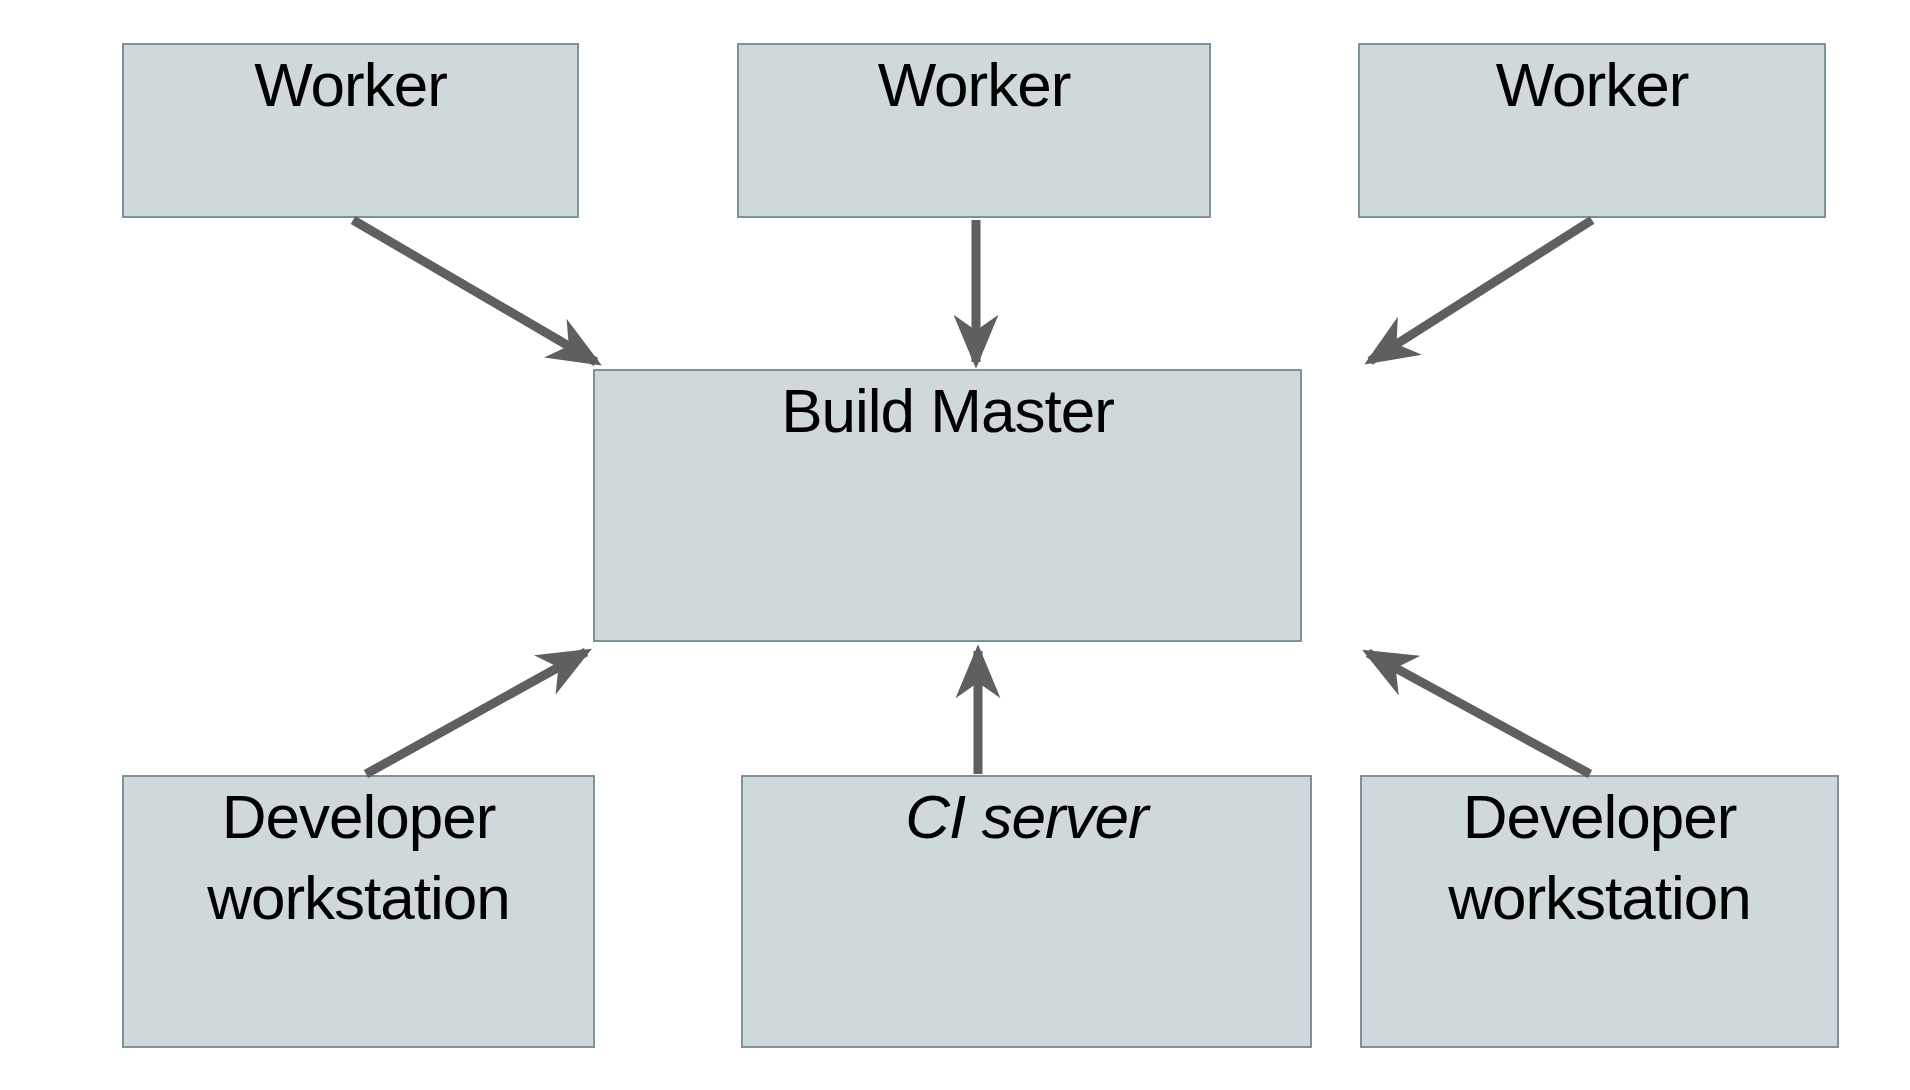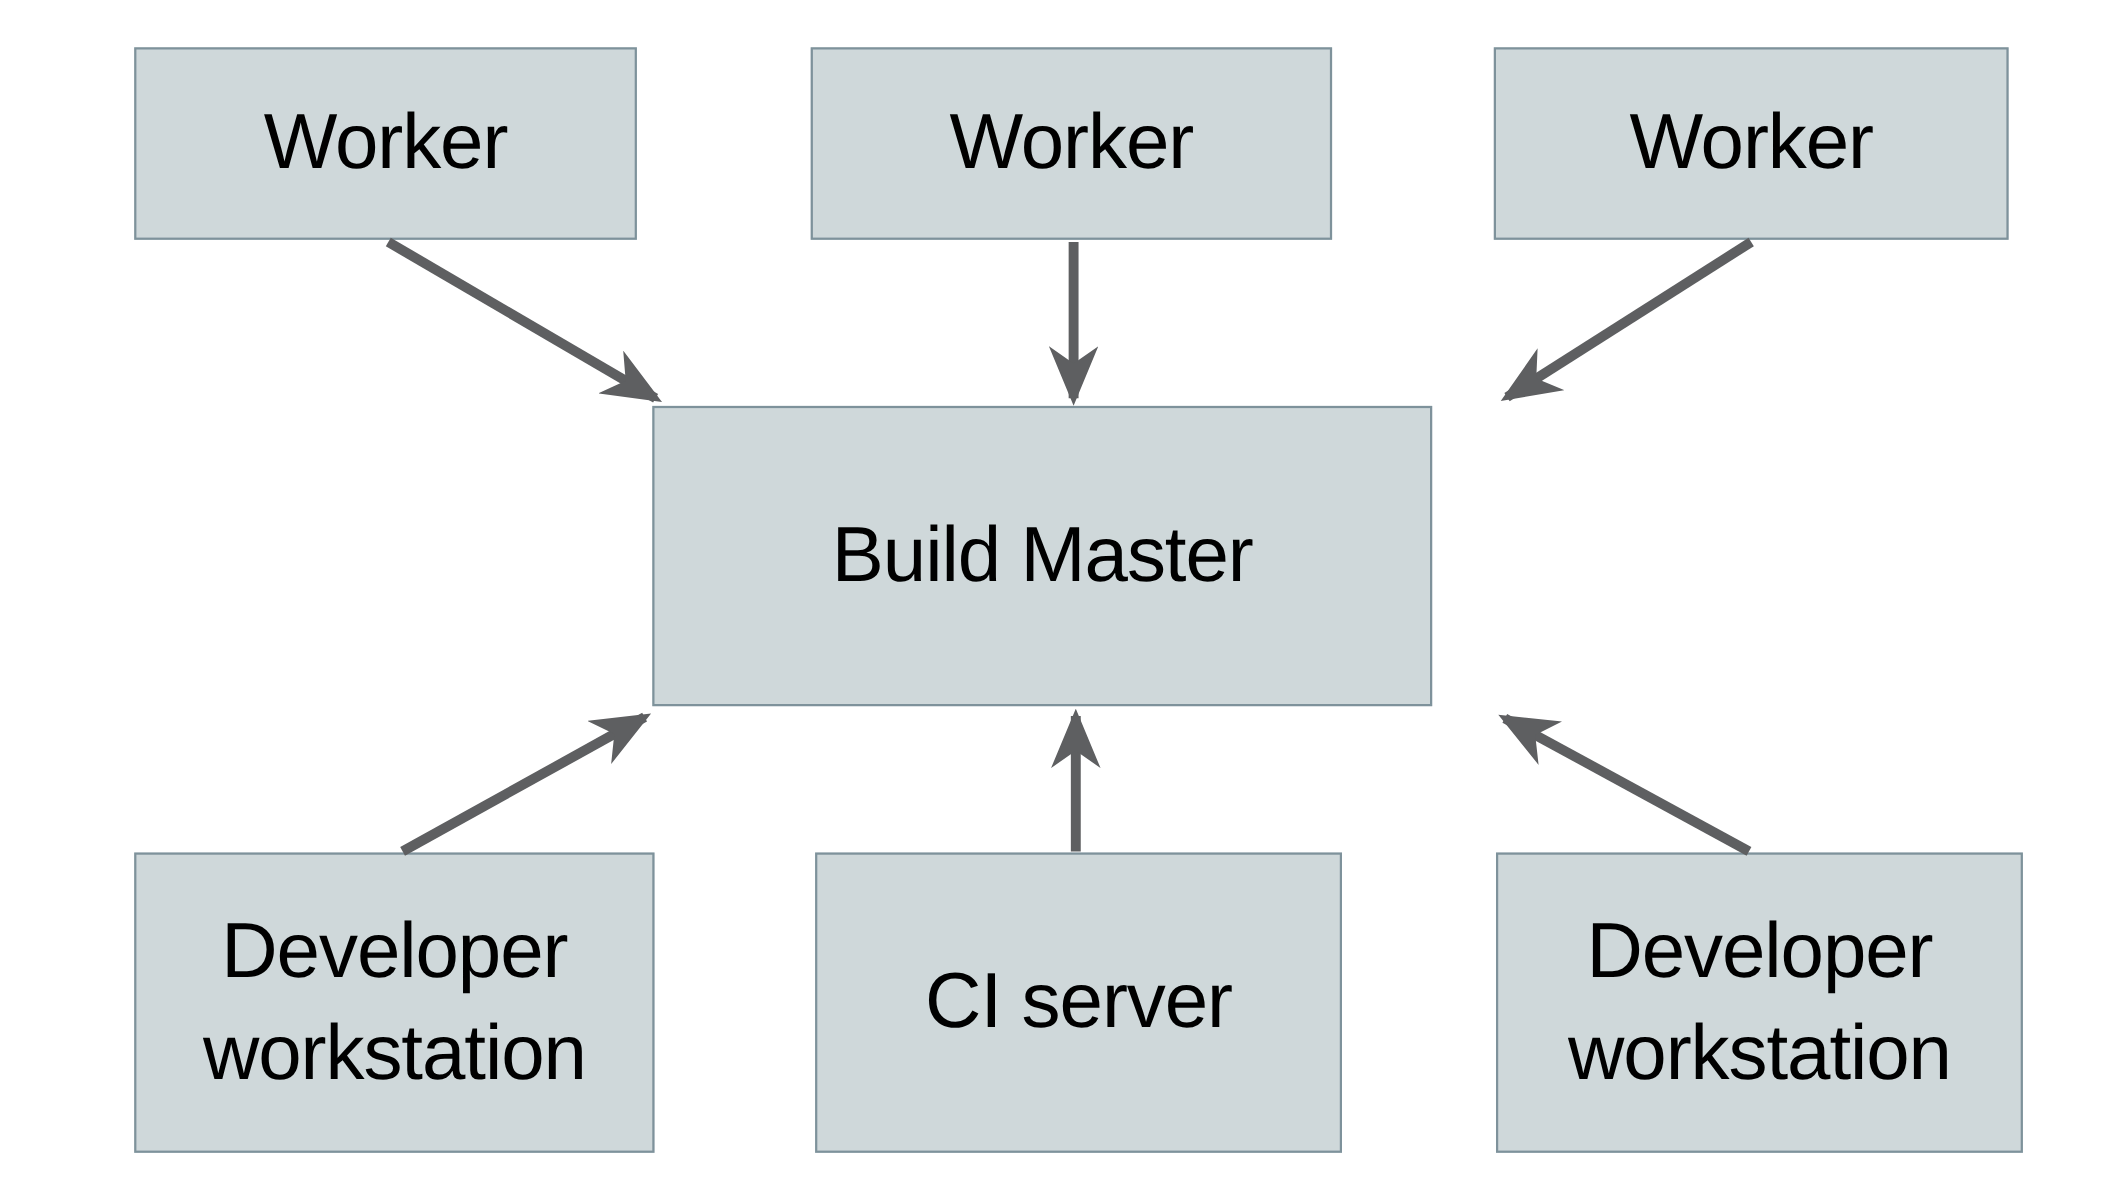--- a/index.html
+++ b/index.html
@@ -17,37 +17,36 @@
     height: 1090px;
     background: var(--background);
     overflow: hidden;
     font-family: "Liberation Sans", sans-serif;
   }
   .node {
     position: absolute;
     background: var(--box-fill);
     border: 2.5px solid var(--box-border);
     display: flex;
-    align-items: center;
     justify-content: center;
     text-align: center;
     color: var(--text-color);
-    font-size: 71px;
+    font-size: 62px;
     line-height: 1.3;
     letter-spacing: -1px;
   }
   
   .node.worker-1 { left: 122px; top: 43px;  width: 457px; height: 175px; }
   .node.worker-2 { left: 737px; top: 43px;  width: 474px; height: 175px; }
   .node.worker-3 { left: 1358px; top: 43px; width: 468px; height: 175px; }
   
   .node.build-master { left: 593px; top: 369px; width: 709px; height: 273px; }
   
   .node.dev-left  { left: 122px;  top: 775px; width: 473px; height: 273px; padding: 0 14px; }
-  .node.ci-server { left: 741px;  top: 775px; width: 479px; height: 273px; }
+  .node.ci-server { left: 741px;  top: 775px; width: 571px; height: 273px; font-style: italic; }
   .node.dev-right { left: 1360px; top: 775px; width: 479px; height: 273px; padding: 0 14px; }
 
   svg.connectors {
     position: absolute;
     left: 0; top: 0;
     width: 1910px;
     height: 1090px;
     pointer-events: none;
   }
   .edge {

